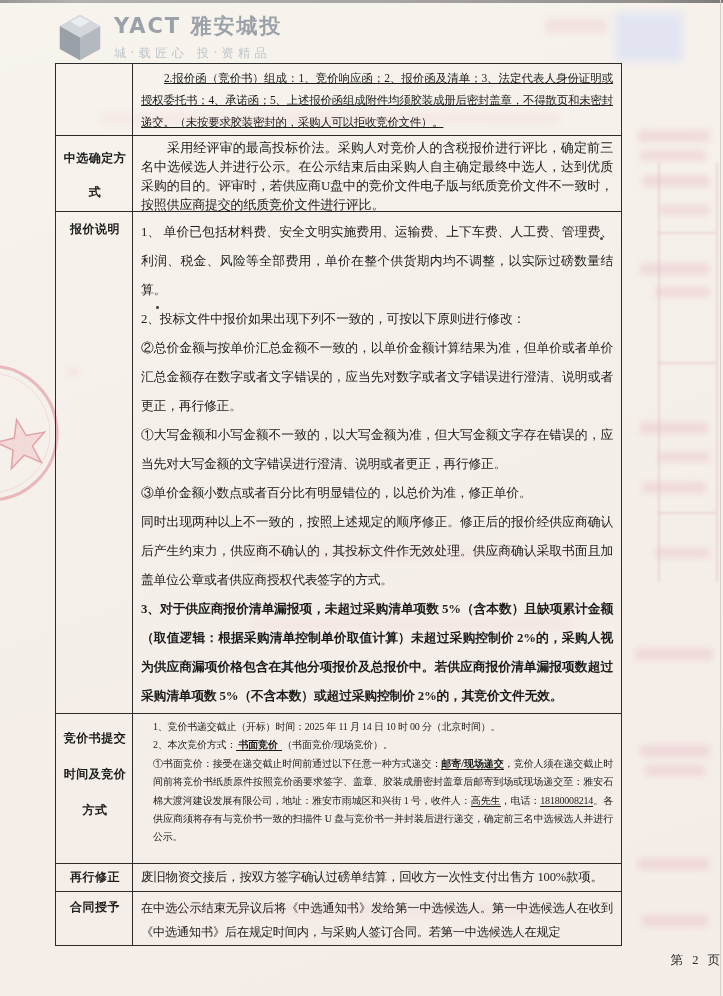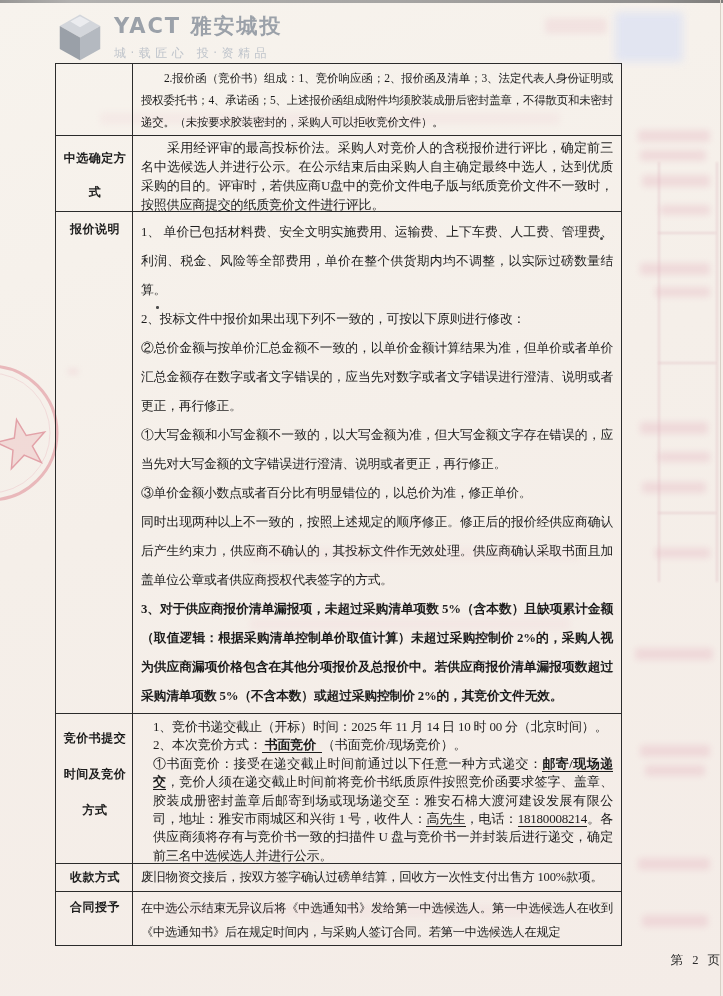--- a/index.html
+++ b/index.html
@@ -22,36 +22,36 @@
   .logo svg{display:block;}
   .logo-text1{font-family:"DejaVu Sans","Liberation Sans",sans-serif;
     font-size:21px;font-weight:bold;color:#9ba1a9;letter-spacing:2px;}
   .logo-tagline{font-family:"DejaVu Sans","Liberation Sans",sans-serif;
     font-size:12px;color:#bfc4cb;letter-spacing:4.5px;margin-top:5px;}
 
   
   .doc-table{position:absolute;left:55px;top:63px;width:567px;
     border:1.5px solid #2b2b2b;box-sizing:border-box;background:transparent;}
   .trow{display:flex;box-sizing:border-box;overflow:hidden;border-top:1.3px solid #2b2b2b;}
-  .trow:first-child{border-top:none;}
+  .trow:first-child{border-top:none;text-decoration:underline;}
   .lcell{width:77px;box-sizing:border-box;border-right:1.3px solid #2b2b2b;
     font-weight:bold;font-size:12px;padding:6px 3px 0 5px;letter-spacing:.5px;
     flex-shrink:0;text-align:center;}
   .ccell{flex:1;box-sizing:border-box;padding:2px 8px 0 8px;text-align:justify;overflow:hidden;}
   .para{margin:0;}
   .para.ind{text-indent:2em;}
   .u{border-bottom:1px solid #1c1c1c;}
   .b{font-weight:bold;}
 
   .r1{height:71px;}  .r1 .ccell{font-size:11.5px;line-height:22px;letter-spacing:-.3px;padding-top:3px;}
   .r2{height:76px;}  .r2 .ccell{font-size:13px;line-height:19px;letter-spacing:-.2px;padding-top:2px;}
   .r2 .lcell{line-height:34px;padding-top:5px;}
   .r3{height:502px;} .r3 .ccell{font-size:12.8px;line-height:29px;letter-spacing:-.2px;padding-top:6px;}
   .r3 .lcell{padding-top:9px;}
-  .r4{height:150px;gap:12px;} .r4 .ccell{font-size:13px;line-height:18.4px;letter-spacing:-.2px;padding-top:4px;}
+  .r4{height:150px;gap:12px;} .r4 .ccell{font-size:10px;line-height:18.4px;letter-spacing:-.2px;padding-top:4px;}
   .r4 .lcell{line-height:36px;padding-top:6px;}
   .r5{height:28px;}  .r5 .ccell{font-size:12.5px;line-height:26px;letter-spacing:-.2px;padding-top:0;}
   .r5 .lcell{padding-top:5px;}
   .r6{height:54px;}  .r6 .ccell{font-size:12.2px;line-height:24px;letter-spacing:-.2px;padding-top:4px;}
   .r6 .lcell{padding-top:7px;}
 
   .footer{position:absolute;left:0;top:952px;width:100%;text-align:right;
     font-size:12.5px;letter-spacing:3px;color:#2a2a2a;}
 
   
@@ -150,21 +150,21 @@
       </div>
       <div class="trow r4">
         <div class="lcell">竞价书提交时间及竞价方式</div>
         <div class="ccell">
           <p class="para"><span>1、竞价书递交截止（开标）时间：2025 年 11 月 14 日 10 时 00 分（北京时间）。</span></p>
           <p class="para"><span>2、本次竞价方式：</span><span class="u b">&nbsp;书面竞价&nbsp;&nbsp;</span><span>（书面竞价/现场竞价）。</span></p>
           <p class="para"><span>①书面竞价：接受在递交截止时间前通过以下任意一种方式递交：</span><span class="u b">邮寄/现场递交</span><span>，竞价人须在递交截止时间前将竞价书纸质原件按照竞价函要求签字、盖章、胶装成册密封盖章后邮寄到场或现场递交至：雅安石棉大渡河建设发展有限公司，地址：雅安市雨城区和兴街 1 号，收件人：</span><span class="u">高先生</span><span>，电话：</span><span class="u">18180008214</span><span>。各供应商须将存有与竞价书一致的扫描件 U 盘与竞价书一并封装后进行递交，确定前三名中选候选人并进行公示。</span></p>
         </div>
       </div>
       <div class="trow r5">
-        <div class="lcell">收款方式</div>
+        <div class="lcell">再行修正</div>
         <div class="ccell">
           <p class="para"><span>废旧物资交接后，按双方签字确认过磅单结算，回收方一次性支付出售方 100%款项。</span></p>
         </div>
       </div>
       <div class="trow r6">
         <div class="lcell">合同授予</div>
         <div class="ccell">
           <p class="para"><span>在中选公示结束无异议后将《中选通知书》发给第一中选候选人。第一中选候选人在收到《中选通知书》后在规定时间内，与采购人签订合同。若第一中选候选人在规定</span></p>
         </div>
       </div>

